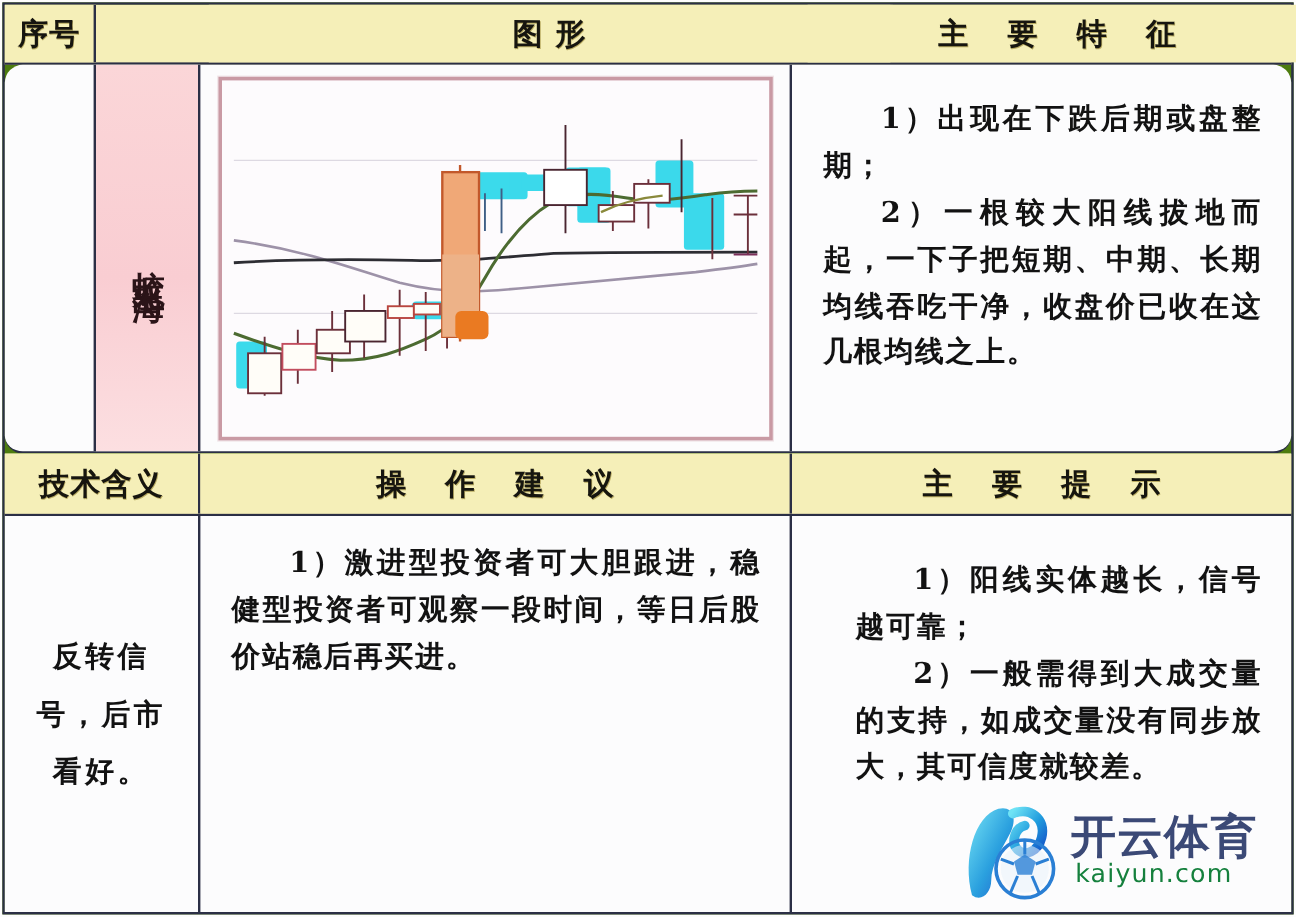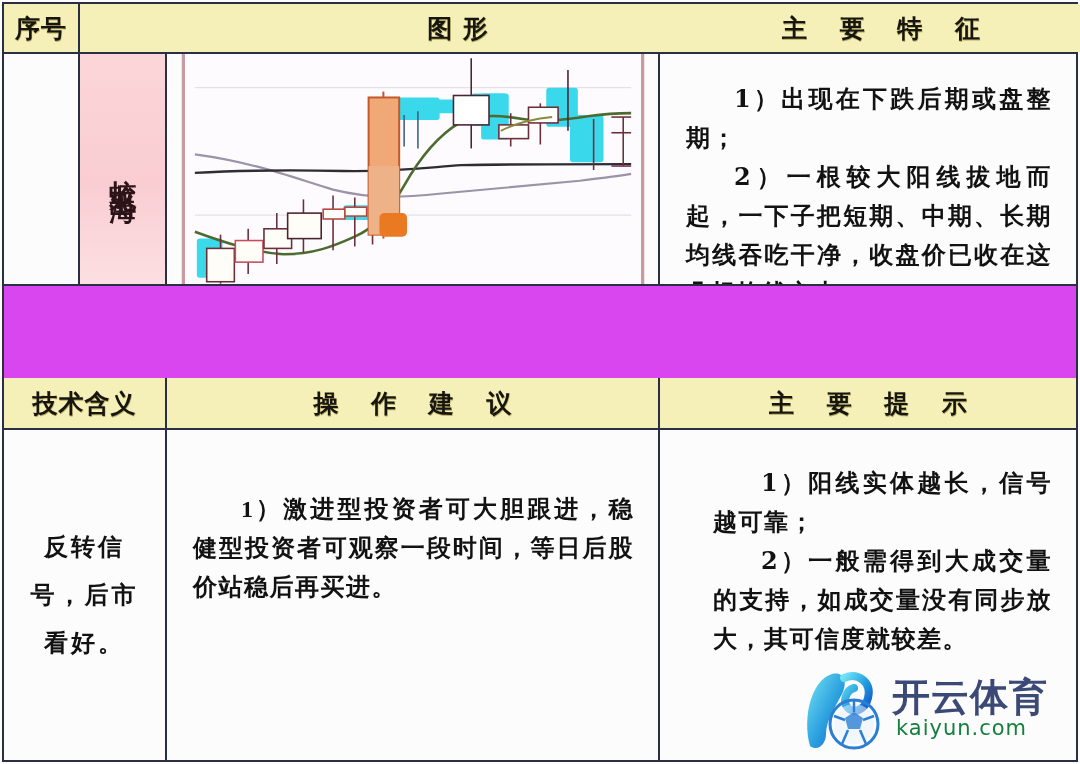--- a/index.html
+++ b/index.html
@@ -14,21 +14,21 @@
     width: 1080px; height: 764px;
     background: #fdfdfd;
   }
 
   
   .tbl {
     position: absolute;
     left: 2px; top: 2px;
     width: 1076px; height: 760px;
     border: 2px solid #2b2f45;
-    background: #d946ef;
+    background: #4d7c0f;
   }
 
   .row { position: absolute; left: 0; width: 100%; }
 
   .cell {
     position: absolute;
     top: 0; height: 100%;
     border-right: 2px solid #2b2f45;
     display: flex;
     align-items: center;
@@ -155,21 +155,21 @@
         <span class="hdr-text">序号</span>
       </div>
       <div class="cell hdr-cell" style="left:170px; width:570px;">
         <span class="hdr-text">图      形</span>
       </div>
       <div class="cell hdr-cell last" style="left:656px; width:416px;margin-left:13px;">
         <span class="hdr-text wide">主 要 特 征</span>
       </div>
     </div>
 
-    <div class="row body-row" style="top:50px; height:232px; border-bottom:2px solid #2b2f45;">
+    <div class="row body-row" style="top:50px; height:324px; border-bottom:2px solid #2b2f45;border-radius:15px;">
 
       <div class="cell" style="left:0; width:76px;">
         <span class="hdr-text" style="text-shadow:none;color:#111;"></span>
       </div>
 
       <div class="cell name-cell" style="left:76px; width:87px;">
         <span class="name-vertical">蛟龙出海</span>
       </div>
 
       <div class="cell" style="left:163px; width:493px;">
@@ -310,21 +310,21 @@
       </div>
     </div>
 
     <div class="row body-row" style="top:426px; height:330px;">
 
       <div class="cell" style="left:0; width:163px;">
         <span class="narrow-text">反转信号，后市看好。</span>
       </div>
 
       <div class="cell" style="left:163px; width:493px; align-items:flex-start;">
-        <div class="pad-box hand" style="padding-top:60px;font-family:Liberation Serif, serif;">
+        <div class="pad-box hand" style="padding-top:20px;">
           <p>1）激进型投资者可大胆跟进，稳健型投资者可观察一段时间，等日后股价站稳后再买进。</p>
         </div>
       </div>
 
       <div class="cell last" style="left:656px; width:416px; align-items:flex-start;">
         <div class="pad-box hand" style="padding-top:34px;margin-left:27px;">
           <p>1）阳线实体越长，信号越可靠；</p>
           <p>2）一般需得到大成交量的支持，如成交量没有同步放大，其可信度就较差。</p>
         </div>
       </div>

